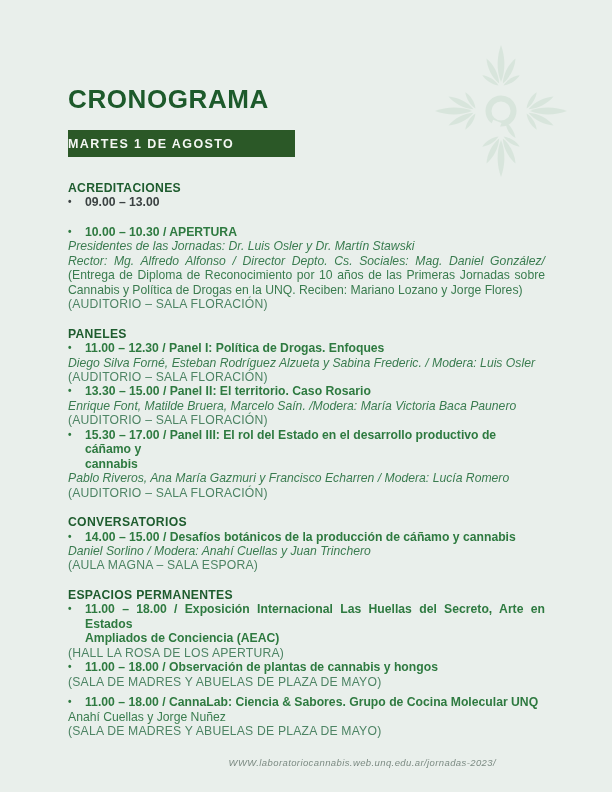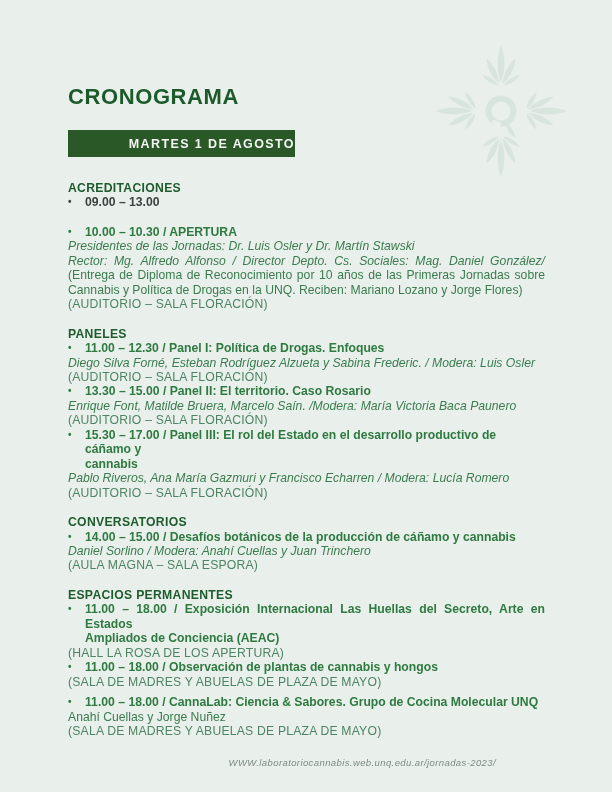--- a/index.html
+++ b/index.html
@@ -7,26 +7,26 @@
     position:relative; width:612px; height:792px; overflow:hidden;
     background:#e9efeb;
     font-family:"Liberation Sans", sans-serif;
   }
   
   .watermark { position:absolute; left:434px; top:44px; width:134px; height:134px; }
 
   
   .title {
     position:absolute; left:68px; top:86px; margin:0;
-    font-size:22px; font-weight:700; letter-spacing:0.6px; color:#1d5a2b;
+    font-size:26px; font-weight:700; letter-spacing:0.6px; color:#1d5a2b;
     line-height:1;
   }
   .banner {
     position:absolute; left:68px; top:130px; width:227px; height:27px;
-    background:#2b5827; display:flex; align-items:center; justify-content:flex-end;
+    background:#2b5827; display:flex; align-items:center; justify-content:flex-start;
   }
   .banner-text {
     color:#f4f7f3; font-size:12.5px; font-weight:700; letter-spacing:1.4px;
   }
 
   
   .content {
     position:absolute; left:68px; top:181px; width:477px;
     font-size:12.2px; line-height:14.45px; color:#3a7c4f;
   }

